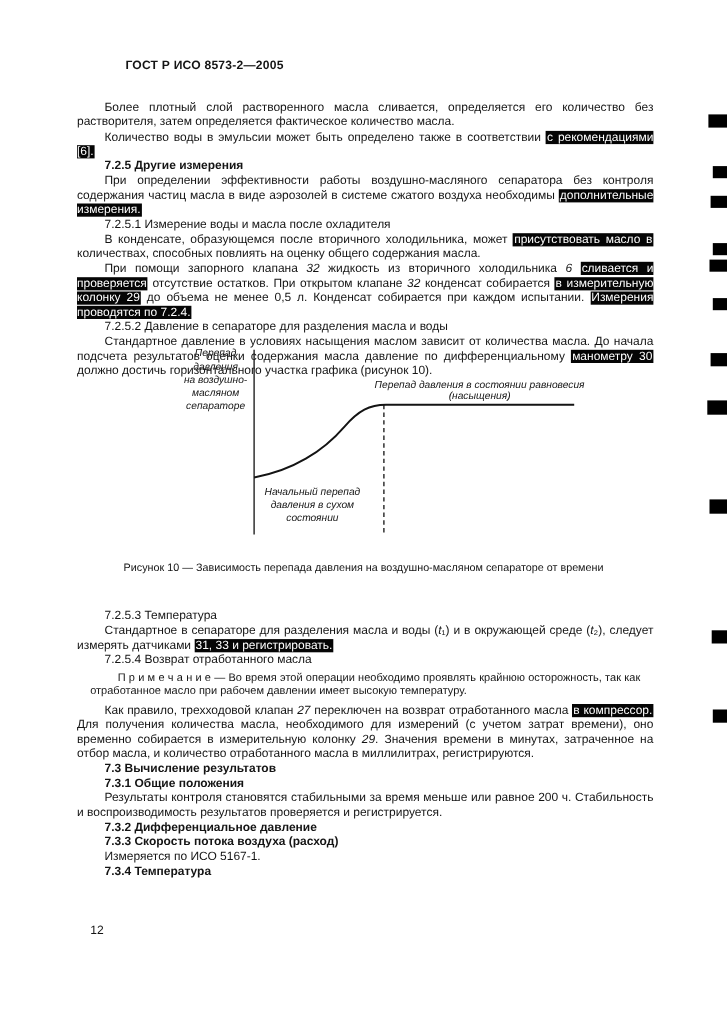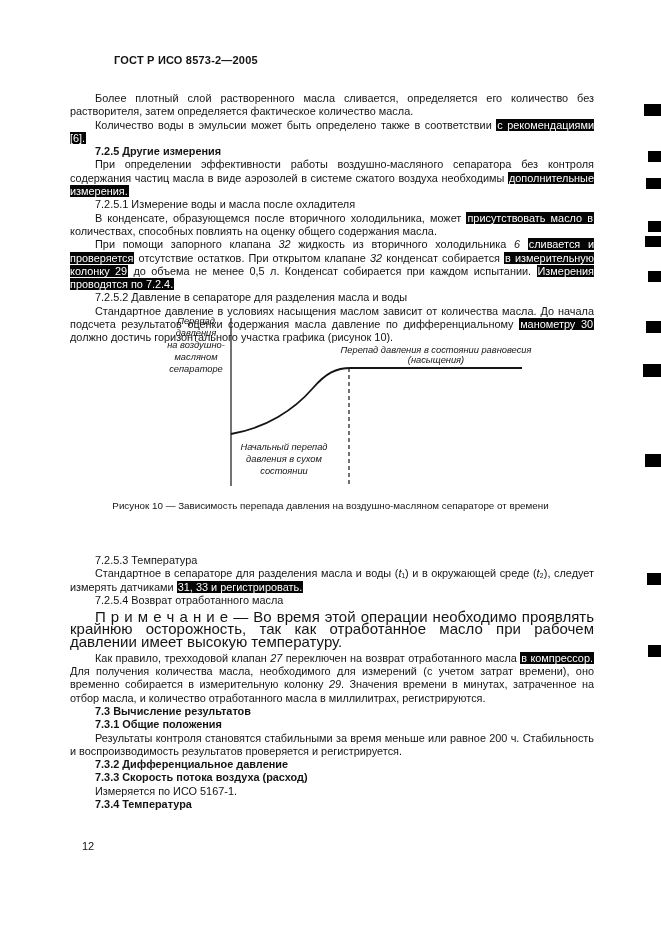--- a/index.html
+++ b/index.html
@@ -13,30 +13,30 @@
     position:absolute; left:70px; top:54px;
     font-size:11px; font-weight:bold; letter-spacing:.2px;margin-left:44px;
   }
   .content { position:absolute; left:70px; width:524px; }
   .content-top { top:92px; }
   .content-bottom { top:554px; }
   p.blk {
     font-size:10.9px; line-height:13.3px; text-align:justify; text-indent:25px;
   }
   p.h { font-weight:bold; }
-  p.note { font-size:15px; line-height:12.2px; margin:4px 0; }
+  p.note { font-size:10px; line-height:12.2px; margin:4px 12px; }
   .hl { background:#050505; color:#ffffff; padding:0 1px; }
   .it { font-style:italic; }
   .figure-wrap { position:absolute; left:70px; top:312px; width:524px; height:186px;font-style:italic; }
   svg text { font-family:"Liberation Sans","DejaVu Sans",sans-serif; font-size:9.3px; fill:#141414; }
   .axis { stroke:#141414; stroke-width:1.2; }
   .curve { stroke:#141414; stroke-width:1.8; fill:none; }
   .dash { stroke:#141414; stroke-width:1.2; stroke-dasharray:4,3; }
   .fig-caption {
-    position:absolute; left:0; right:0; top:500px;
+    position:absolute; left:0; right:0; top:511px;
     text-align:center; font-size:9.8px;
   }
   .page-number { position:absolute; left:82px; top:840px; font-size:11px; }
   .mark { position:absolute; right:0; background:#000; }
 </style>
 </head>
 <body>
 
 <div class="page">
 

